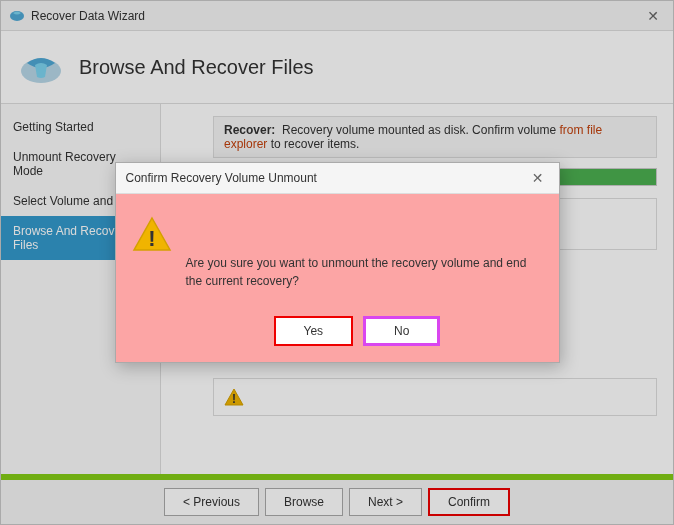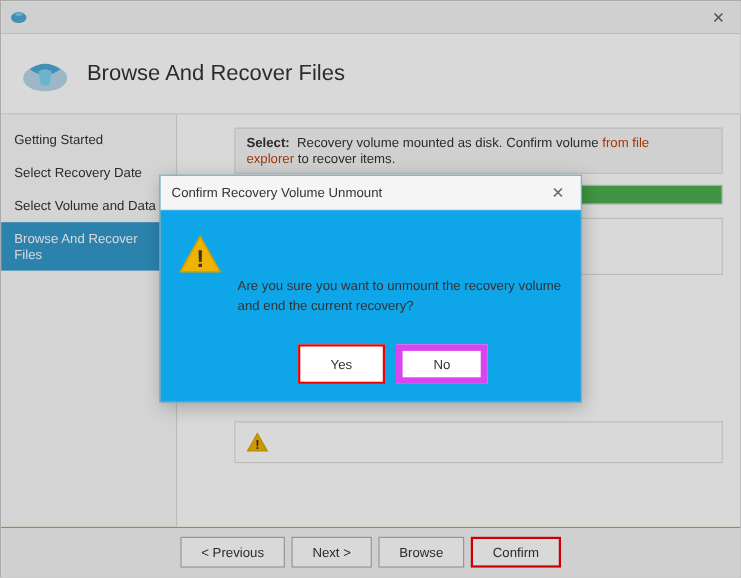--- a/index.html
+++ b/index.html
@@ -155,21 +155,21 @@
       left: 16px;
       right: 16px;
     }
     .warning-icon-small {
       width: 20px;
       height: 20px;
       flex-shrink: 0;
     }
 
     .footer {
-      border-top: 1px solid #84cc16;
+      border-top: 6px solid #84cc16;
       padding: 8px 16px;
       display: flex;
       justify-content: center;
       gap: 6px;
       background: #f5f5f5;
     }
     .footer-btn {
       padding: 5px 18px;
       font-size: 12px;
       border: 1px solid #aaa;
@@ -185,23 +185,23 @@
     .dialog-overlay {
       position: absolute;
       top: 0; left: 0; right: 0; bottom: 0;
       background: rgba(0,0,0,0.15);
       display: flex;
       align-items: center;
       justify-content: center;
       z-index: 100;
     }
     .dialog {
-      background: #0ea5e9;
+      background: #fca5a5;
       border: 1px solid #aaa;
-      width: 384px;
+      width: 445px;
       box-shadow: 2px 4px 16px rgba(0,0,0,0.25);
     }
     .dialog-titlebar {
       background: #f5f5f5;
       border-bottom: 1px solid #ddd;
       padding: 6px 10px;
       display: flex;
       justify-content: space-between;
       align-items: center;
       font-size: 12px;
@@ -233,75 +233,76 @@
     .dialog-footer {
       display: flex;
       justify-content: center;
       gap: 10px;
       padding: 10px 16px 16px;
       margin-left: 40px;
     }
     .dialog-btn {
       padding: 5px 28px;
       font-size: 12px;
-      border: 6px solid #d946ef;
+      border: 3px solid #d946ef;
       background: #fff;
       cursor: pointer;
       color: #333;
     }
     .dialog-btn.highlighted {
       border: 2px solid #e00;
     }
   </style>
 </head>
 <body>
 
 <div class="window">
 
   <div class="titlebar">
     <div class="titlebar-left">
 
       <svg class="titlebar-icon" viewBox="0 0 16 16">
         <ellipse cx="8" cy="8" rx="7" ry="5" fill="#4fa8d5"></ellipse>
         <path d="M4 5 Q8 2 12 5 Q8 8 4 5Z" fill="#7dd4f0"></path>
       </svg>
+      <span class="titlebar-title">Recover Data Wizard</span>
     </div>
     <span class="titlebar-close">✕</span>
   </div>
 
   <div class="header">
     <svg class="header-icon" viewBox="0 0 48 48">
       <ellipse cx="24" cy="28" rx="20" ry="12" fill="#b8d8e8"></ellipse>
       <path d="M10 20 Q24 10 38 20 Q24 30 10 20Z" fill="#4fa8d5"></path>
       <path d="M18 22 Q24 18 30 22 L28 34 Q24 36 20 34Z" fill="#7dd4f0"></path>
     </svg>
     <span class="header-title">Browse And Recover Files</span>
   </div>
 
   <div class="main">
 
     <div class="sidebar">
       <div class="sidebar-item">
         <span>Getting Started</span>
       </div>
       <div class="sidebar-item">
-        <span>Select Recovery Date</span>
+        <span>Unmount Recovery Mode</span>
       </div>
       <div class="sidebar-item">
         <span>Select Volume and Data</span>
       </div>
       <div class="sidebar-item active">
         <span>Browse And Recover Files</span>
       </div>
     </div>
 
     <div class="content">
 
       <div class="status-bar">
-        <span class="label">Select:</span>
+        <span class="label">Recover:</span>
         &nbsp;<span>Recovery volume mounted as disk. Confirm volume</span>&nbsp;<a>from file explorer</a>&nbsp;<span>to recover items.</span>
       </div>
 
       <div class="progress-bar-container">
         <div class="progress-bar-fill" style="width:100%"></div>
       </div>
 
       <div class="recovery-details">
         <div class="recovery-details-title">Recovery Details</div>
         <div class="recovery-details-row">
@@ -315,22 +316,22 @@
         <svg class="warning-icon-small" viewBox="0 0 20 20">
           <polygon points="10,2 19,18 1,18" fill="#f0b400" stroke="#d4a000" stroke-width="1"></polygon>
           <text x="10" y="16" text-anchor="middle" font-size="12" font-weight="bold" fill="#333">!</text>
         </svg>
       </div>
     </div>
   </div>
 
   <div class="footer">
     <button class="footer-btn">&lt; Previous</button>
+    <button class="footer-btn">Browse</button>
     <button class="footer-btn">Next &gt;</button>
-    <button class="footer-btn">Browse</button>
     <button class="footer-btn highlighted">Confirm</button>
   </div>
 
   <div class="dialog-overlay">
     <div class="dialog">
       <div class="dialog-titlebar">
         <span>Confirm Recovery Volume Unmount</span>
         <span class="dialog-close">✕</span>
       </div>
       <div class="dialog-body">

